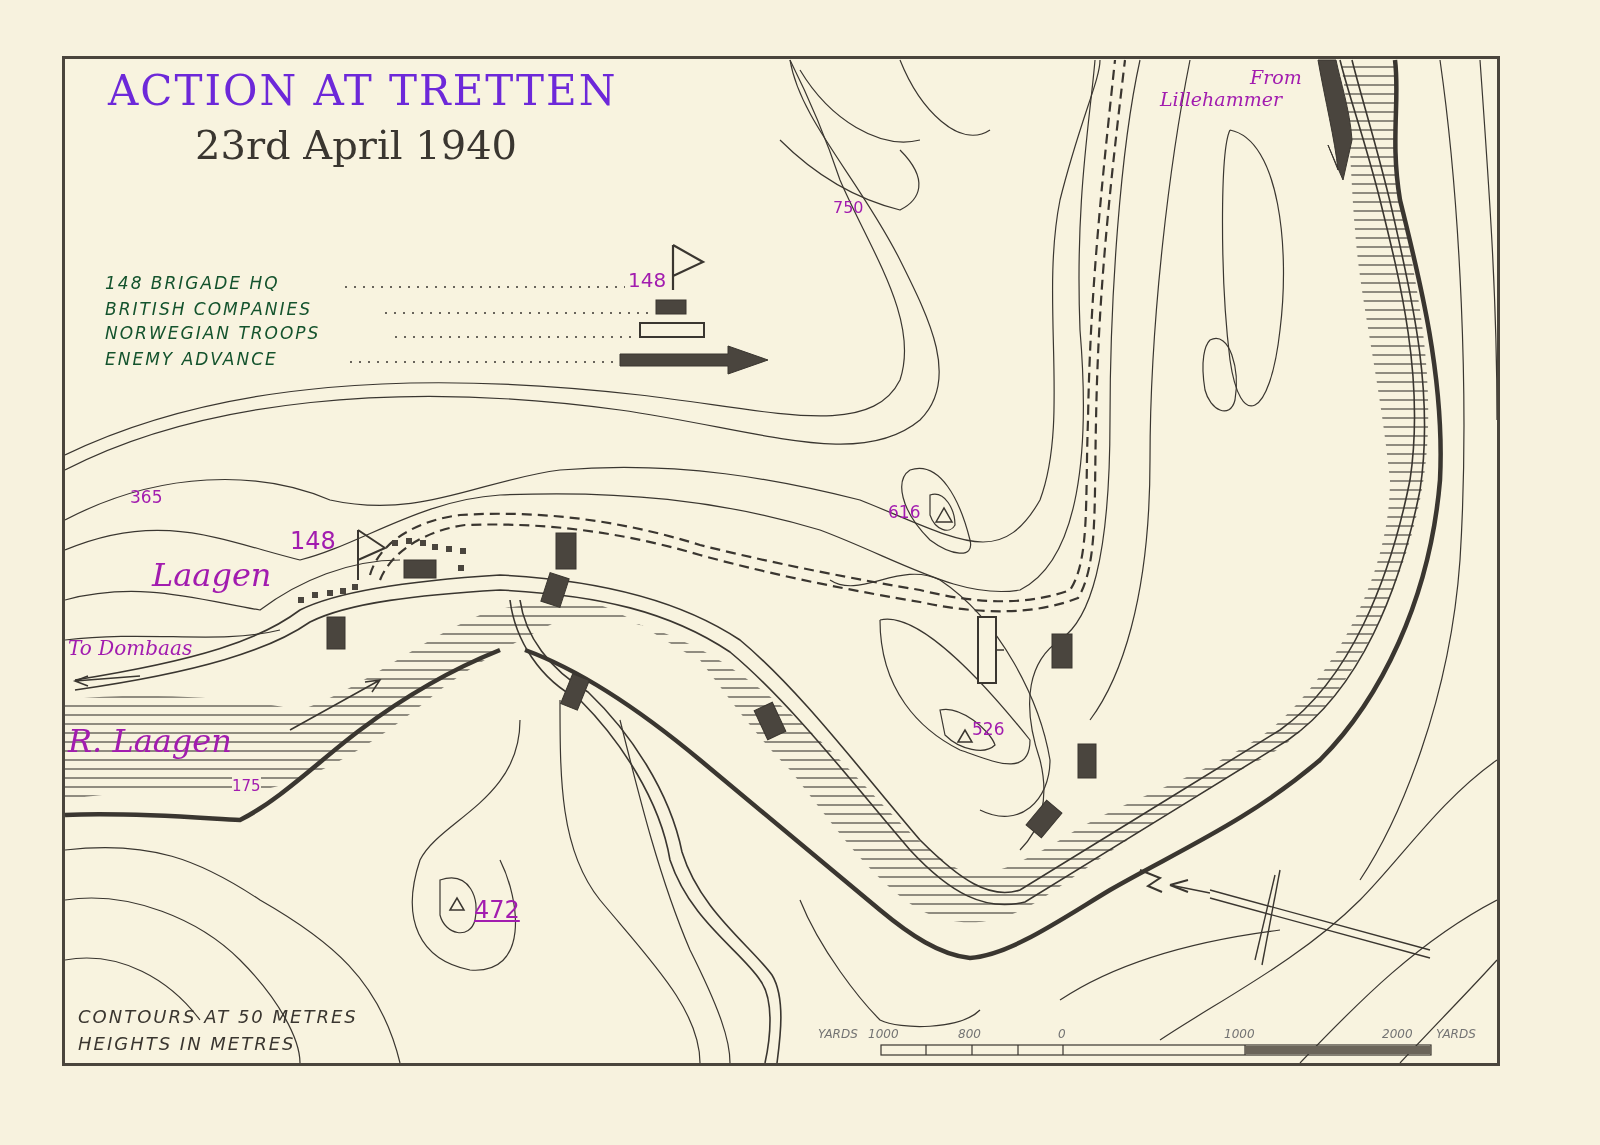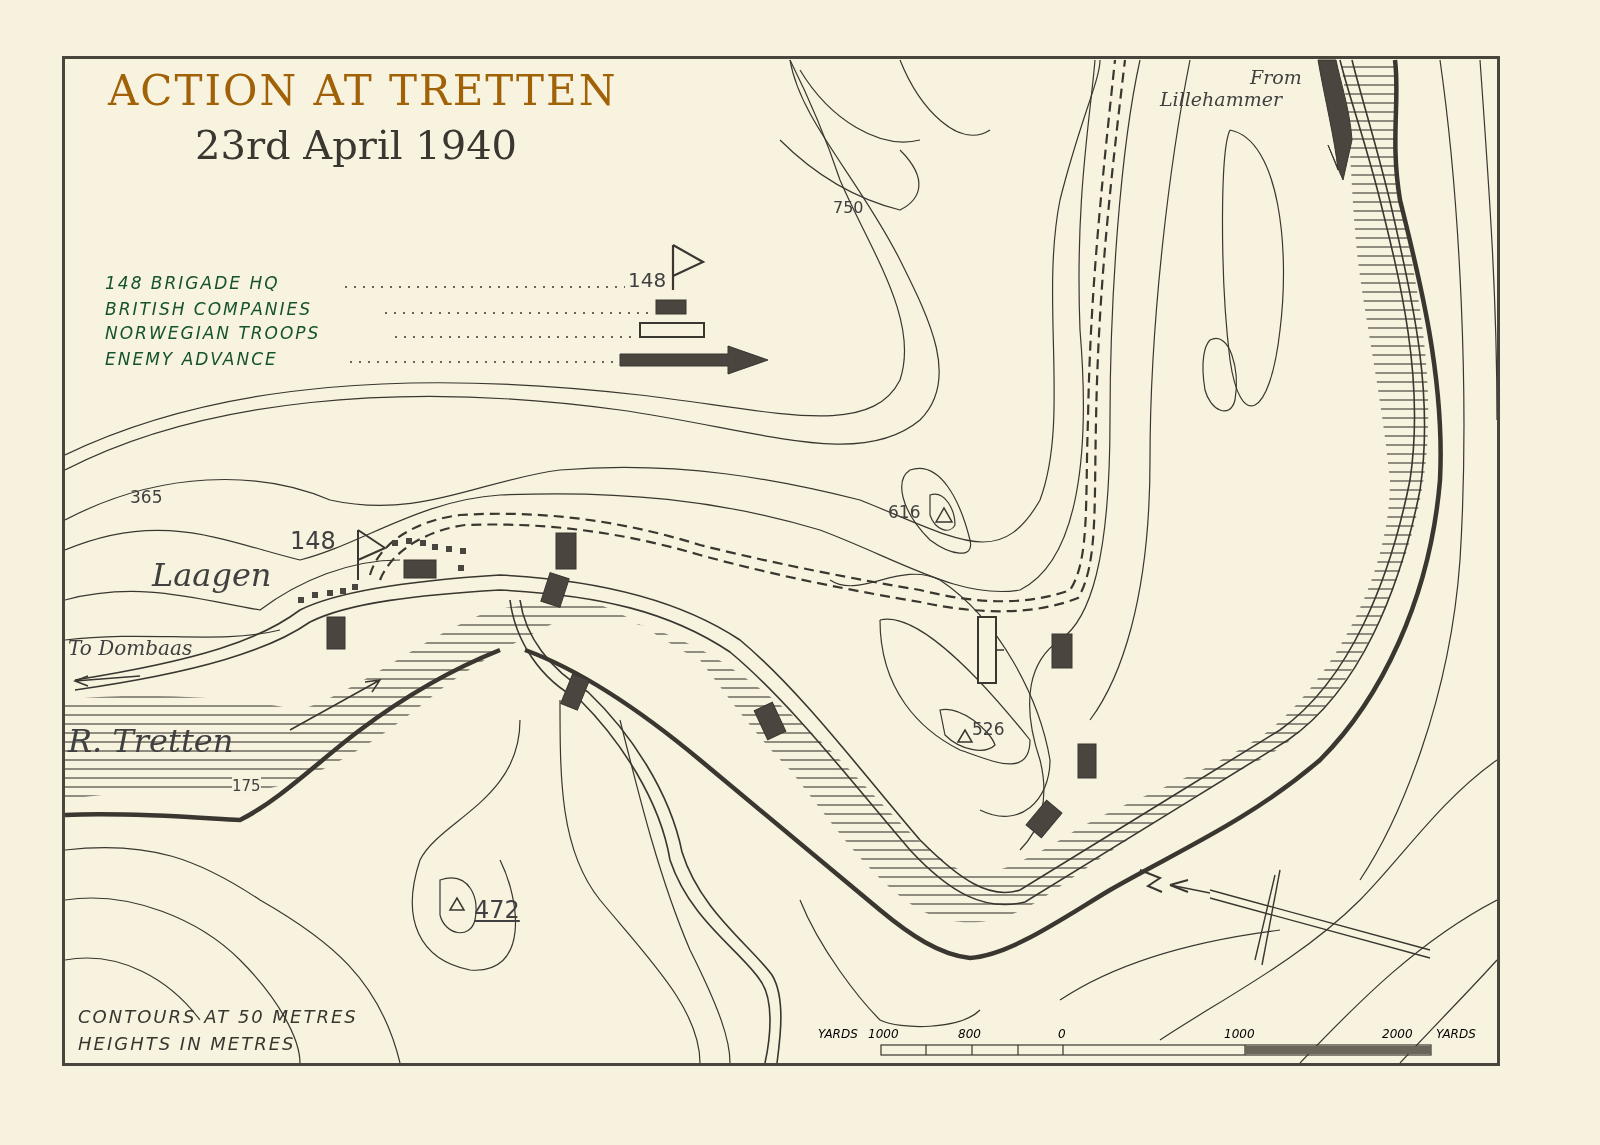--- a/index.html
+++ b/index.html
@@ -14,45 +14,45 @@
       position: absolute; left: 62px; top: 56px;
       width: 1438px; height: 1010px;
       border: 3px solid #4a453c;
       box-sizing: border-box;
       background: #f8f3df;
     }
     svg#map { position: absolute; left: 0; top: 0; }
     .title {
       position: absolute; left: 108px; top: 66px;
       font-family: "DejaVu Serif", serif;
-      font-size: 42px; letter-spacing: 2px; color: #a16207;
+      font-size: 42px; letter-spacing: 2px; color: #6d28d9;
       font-weight: normal;
       text-align: center;
     }
     .subtitle {
       position: absolute; left: 195px; top: 122px;
       font-family: "DejaVu Serif", serif;
       font-size: 40px; color: #3a3630;
     }
     .legend-label {
       position: absolute; font-family: "DejaVu Sans", sans-serif;
       font-style: italic; font-size: 17px; letter-spacing: 2px; color: #14532d;
       white-space: nowrap;
     }
     .label {
-      position: absolute; font-family: "DejaVu Sans", sans-serif; color: #404040; white-space: nowrap;
+      position: absolute; font-family: "DejaVu Sans", sans-serif; color: #a21caf; white-space: nowrap;
     }
     .label.italic { font-style: italic; font-family: "DejaVu Serif", serif; }
     .note {
       position: absolute; font-family: "DejaVu Sans", sans-serif; font-style: italic;
       font-size: 18px; letter-spacing: 2px; color: #3a3630; white-space: nowrap;
     }
     .scale-label {
       position: absolute; font-family: "DejaVu Sans", sans-serif; font-style: italic;
-      font-size: 12px; color: #000000; white-space: nowrap;
+      font-size: 12px; color: #737373; white-space: nowrap;
     }
   </style>
 </head>
 <body>
 
 <div id="map-frame"></div>
 
 <svg id="map" width="1600" height="1145" viewBox="0 0 1600 1145">
   <defs>
     <clipPath id="frameclip">
@@ -196,21 +196,21 @@
 <div class="subtitle">23rd April 1940</div>
 
 <div class="legend-label" style="left:105px; top:273px;">148 BRIGADE HQ</div>
 <div class="legend-label" style="left:105px; top:299px;">BRITISH COMPANIES</div>
 <div class="legend-label" style="left:105px; top:323px;">NORWEGIAN TROOPS</div>
 <div class="legend-label" style="left:105px; top:349px;">ENEMY ADVANCE</div>
 <div class="label" style="left:628px; top:268px; font-size:20px;">148</div>
 
 <div class="label italic" style="left:152px; top:556px; font-size:32px;">Laagen</div>
 <div class="label" style="left:290px; top:527px; font-size:24px;">148</div>
-<div class="label italic" style="left:68px; top:722px; font-size:32px;">R. Tretten</div>
+<div class="label italic" style="left:68px; top:722px; font-size:32px;">R. Laagen</div>
 <div class="label italic" style="left:68px; top:636px; font-size:20px;">To Dombaas</div>
 <div class="label italic" style="left:1250px; top:66px; font-size:19px;">From</div>
 <div class="label italic" style="left:1160px; top:88px; font-size:19px;">Lillehammer</div>
 
 <div class="label" style="left:833px; top:198px; font-size:16px;">750</div>
 <div class="label" style="left:888px; top:502px; font-size:17px;">616</div>
 <div class="label" style="left:972px; top:719px; font-size:17px;">526</div>
 <div class="label" style="left:474px; top:896px; font-size:24px;text-decoration:underline;">472</div>
 <div class="label" style="left:130px; top:487px; font-size:17px;">365</div>
 <div class="label" style="left:232px; top:777px; font-size:15px; background:#f7f2de;">175</div>

